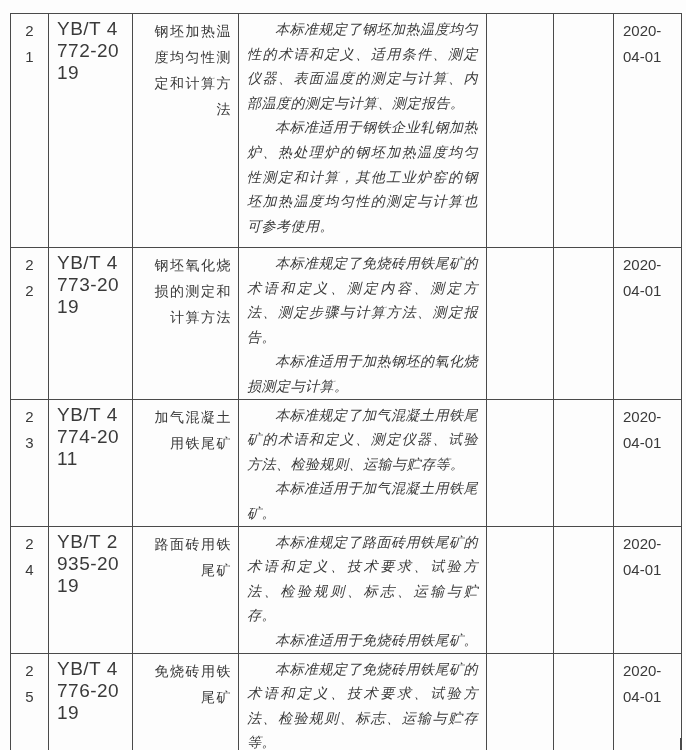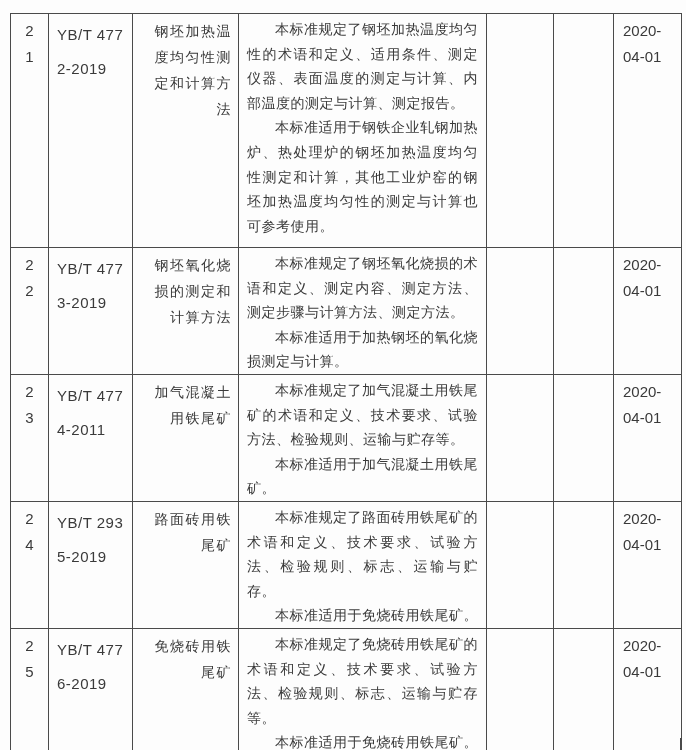--- a/index.html
+++ b/index.html
@@ -39,42 +39,43 @@
   tr.r3{height:123px;}
   tr.r4{height:124px;}
   td.no{
     text-align:center;
     padding-top:4px;
     font-size:15px;
     line-height:26px;
   }
   td.std{
     padding:4px 5px 0 8px;
-    font-size:15px;
-    line-height:34px;
+    font-size:19px;
+    line-height:22px;
     word-break:break-all;
     letter-spacing:0.5px;
   }
   td.name{
     padding:4px 6px 0 8px;
     font-size:14px;
     line-height:26px;
     letter-spacing:1.5px;
     text-align:right;
   }
   td.desc{
     padding:3px 8px 0 8px;
     font-size:14px;
     line-height:24.6px;
     text-align:justify;
     letter-spacing:0.5px;
   }
   td.desc p{
     margin:0;
     text-indent:2em;
+    font-style:italic;
   }
   td.date{
     padding:4px 16px 0 9px;
     font-size:15px;
     line-height:26px;
   }
   .partial-row{
     position:absolute;
     left:10px;
     top:738px;
@@ -115,36 +116,36 @@
     <td class="date">2020-04-01</td>
   </tr>
         <tr class="r1">
     <td class="no">
             <div>2</div>
             <div>2</div>
           </td>
     <td class="std">YB/T 4773-2019</td>
     <td class="name">钢坯氧化烧损的测定和计算方法</td>
     <td class="desc">
-            <p>本标准规定了钢坯氧化烧损的术语和定义、测定内容、测定方法、测定步骤与计算方法、测定方法。</p>
+            <p>本标准规定了免烧砖用铁尾矿的术语和定义、测定内容、测定方法、测定步骤与计算方法、测定报告。</p>
             <p>本标准适用于加热钢坯的氧化烧损测定与计算。</p>
           </td>
     <td class="empty"></td>
     <td class="empty"></td>
     <td class="date">2020-04-01</td>
   </tr>
         <tr class="r2">
     <td class="no">
             <div>2</div>
             <div>3</div>
           </td>
     <td class="std">YB/T 4774-2011</td>
     <td class="name">加气混凝土用铁尾矿</td>
     <td class="desc">
-            <p>本标准规定了加气混凝土用铁尾矿的术语和定义、技术要求、试验方法、检验规则、运输与贮存等。</p>
+            <p>本标准规定了加气混凝土用铁尾矿的术语和定义、测定仪器、试验方法、检验规则、运输与贮存等。</p>
             <p>本标准适用于加气混凝土用铁尾矿。</p>
           </td>
     <td class="empty"></td>
     <td class="empty"></td>
     <td class="date">2020-04-01</td>
   </tr>
         <tr class="r3">
     <td class="no">
             <div>2</div>
             <div>4</div>

